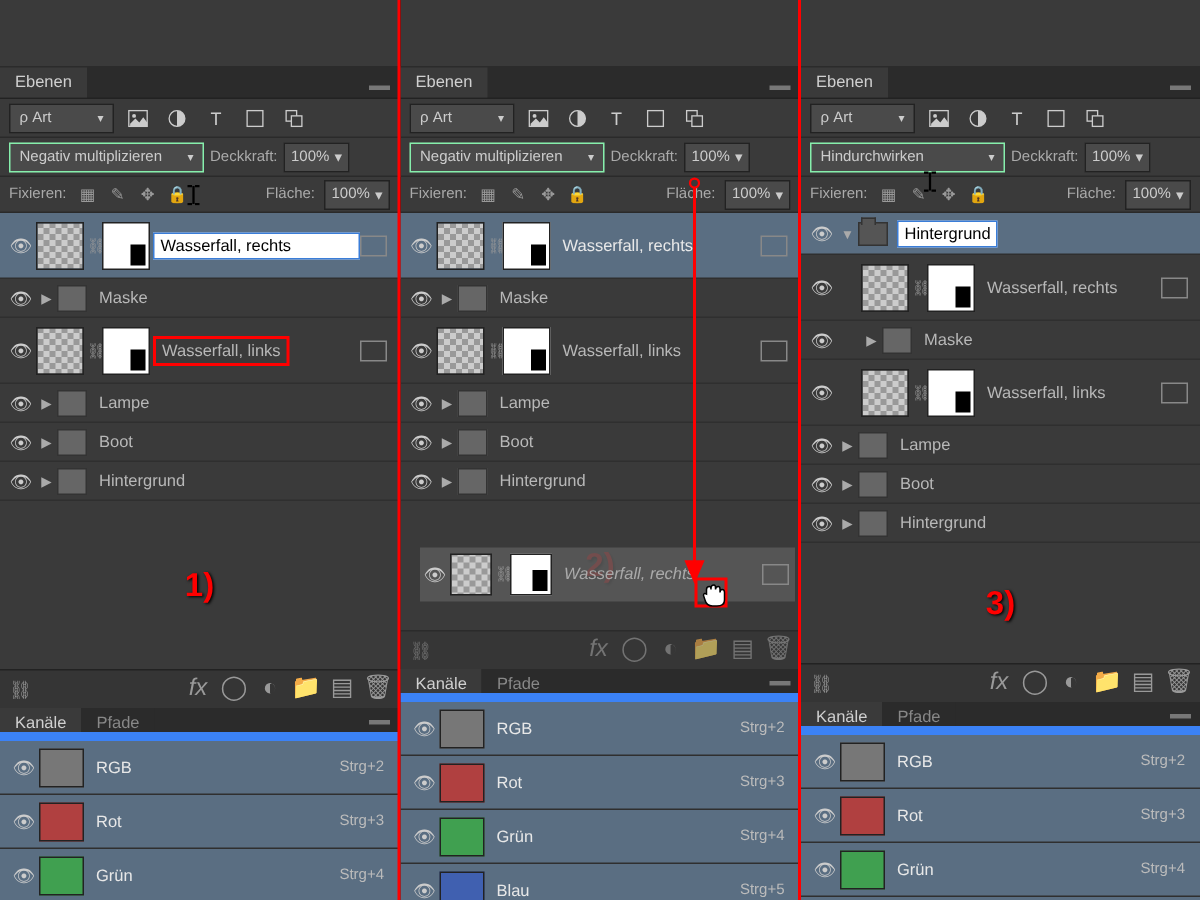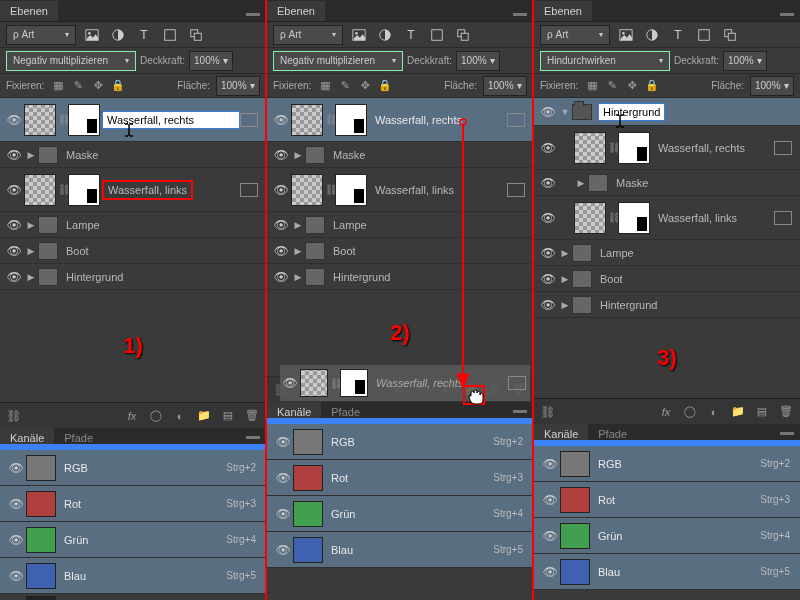--- a/index.html
+++ b/index.html
@@ -4,21 +4,21 @@
 <style>
   * { margin:0; padding:0; box-sizing:border-box; font-family:Tahoma,Arial,sans-serif; }
   body { background:#000; width:800px; height:600px; overflow:hidden; position:relative; }
   .panel { position:absolute; top:0; width:266px; height:600px; background:#3a3a3a; color:#b8b8b8; font-size:11px; }
   .panel.p1 { left:0; }
   .panel.p2 { left:267px; }
   .panel.p3 { left:534px; }
   .divider { position:absolute; top:0; width:2px; height:600px; background:#ff0000; z-index:50; }
   .divider.d1 { left:265px; }
   .divider.d2 { left:532px; }
-  .tab-row { display:flex; align-items:center; height:22px; background:#2b2b2b; border-bottom:1px solid #222; }
+  .tab-row { display:flex; align-items:center; height:22px; background:#2b2b2b; border-bottom:1px solid #222;margin-top:44px; }
   .tab { padding:4px 10px; background:#3a3a3a; color:#d0d0d0; font-size:11px; }
   .tab.inactive { background:#2b2b2b; color:#888; }
   .hdr-icons { margin-left:auto; display:flex; gap:4px; padding-right:6px; }
   .mini { width:14px; height:3px; background:#777; margin-top:8px; }
   .filter-row { display:flex; align-items:center; height:26px; padding:3px 6px; gap:6px; background:#3a3a3a; border-bottom:1px solid #2a2a2a; }
   .select { display:flex; align-items:center; background:#4a4a4a; border:1px solid #222; height:20px; padding:0 6px; font-size:10px; color:#ccc; }
   .select.wide { width:70px; }
   .select .arr { margin-left:auto; font-size:8px; }
   .icon-btn { width:20px; height:20px; display:flex; align-items:center; justify-content:center; color:#ccc; font-size:12px; }
   .icon-btn svg { width:14px; height:14px; fill:#ccc; }
@@ -47,21 +47,21 @@
   .lname { flex:1; padding-left:6px; font-size:11px; }
   .lname.edit { background:#fff; color:#000; border:1px solid #3a7dd8; padding:2px 4px; height:18px; display:flex; align-items:center; }
   .dock { width:18px; height:14px; border:1px solid #888; margin-right:4px; }
   .redbox { border:2px solid #ff0000; }
   .folder-ic { width:20px; height:16px; background:#555; border:1px solid #333; position:relative; }
   .folder-ic::before { content:''; position:absolute; top:-4px; left:1px; width:8px; height:4px; background:#555; border:1px solid #333; border-bottom:none; }
   .empty-space { background:#3a3a3a; display:flex; align-items:center; justify-content:center; }
   .step-num { color:#ff0000; font-size:22px; font-weight:bold; text-shadow:1px 1px 2px #000; }
   .bottom-bar { display:flex; align-items:center; height:26px; padding:0 6px; gap:8px; background:#353535; border-top:1px solid #222; justify-content:flex-end; }
   .bottom-bar .sp { margin-right:auto; font-size:12px; color:#999; }
-  .bb-ic { width:16px; height:16px; display:flex; align-items:center; justify-content:center; color:#999; font-size:11px; }
+  .bb-ic { width:16px; height:16px; display:flex; align-items:flex-end; justify-content:center; color:#999; font-size:16px; }
   .tabs2 { display:flex; height:22px; background:#2b2b2b; border-bottom:6px solid #3b82f6; }
   .tabs2 .tab { cursor:default; }
   .channel { display:flex; align-items:center; height:36px; padding:2px 6px; border-bottom:1px solid #2f2f2f; }
   .channel.sel { background:#5a6e82; color:#e8e8e8; }
   .ch-thumb { width:30px; height:26px; background:#777; border:1px solid #222; margin-right:8px; }
   .ch-thumb.red { background:#b04040; }
   .ch-thumb.grn { background:#40a050; }
   .ch-thumb.blu { background:#4060b0; }
   .ch-thumb.msk { background:#222; }
   .ch-name { flex:1; font-size:11px; }

